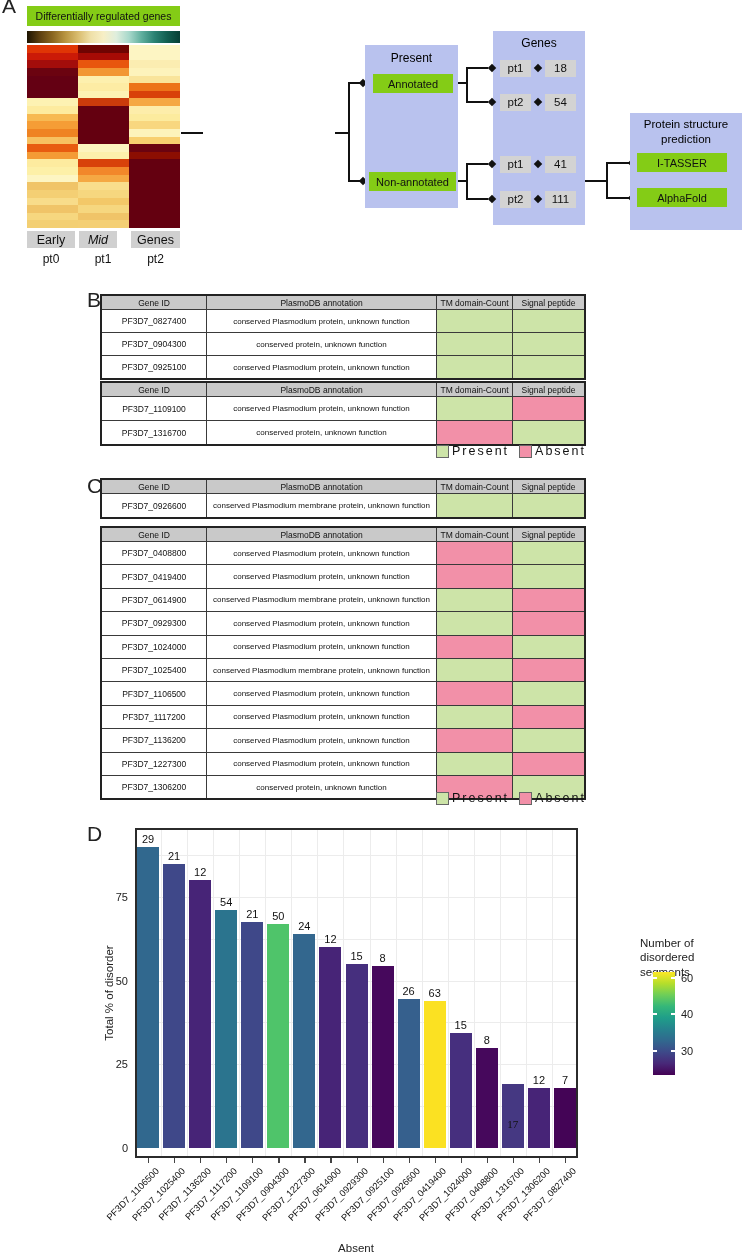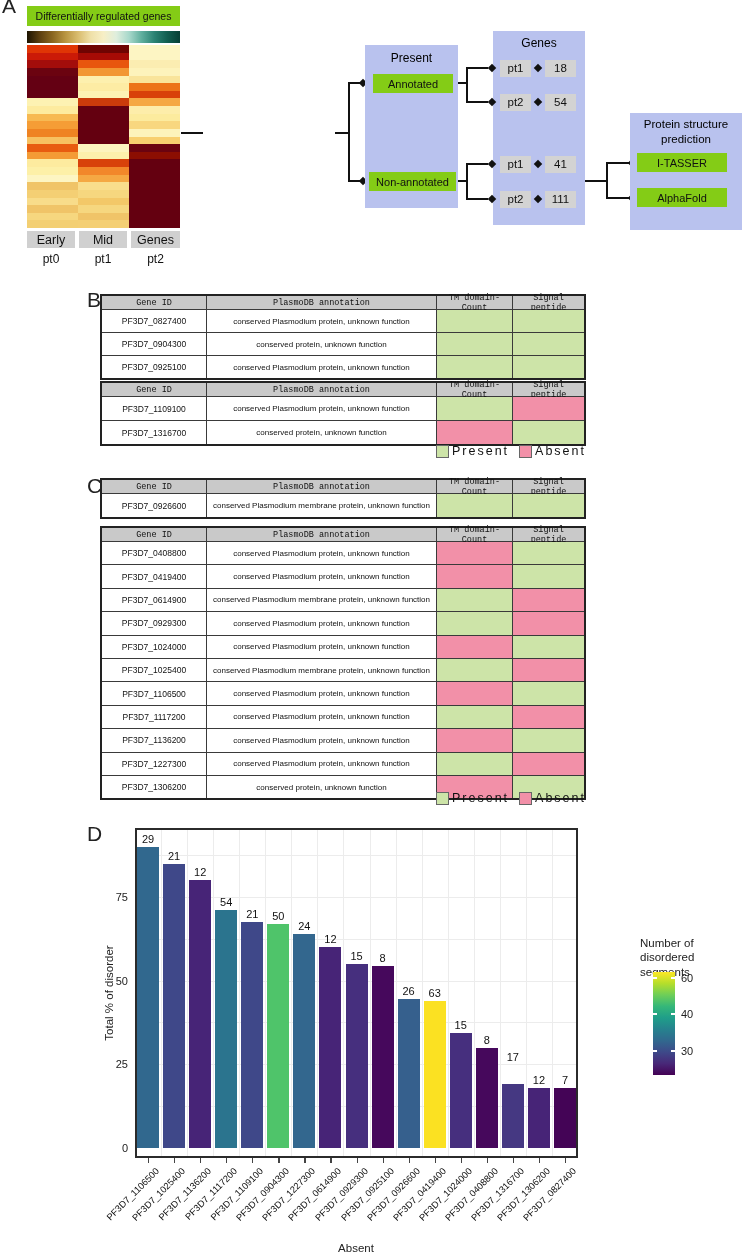--- a/index.html
+++ b/index.html
@@ -17,21 +17,21 @@
   .hm-cell{width:51px;}
   #hm-strip{position:absolute;left:27px;top:31px;width:153px;height:12px;}
   .stage-box{position:absolute;background:#d0d0d0;height:17px;display:flex;align-items:center;justify-content:center;font-size:12.5px;}
   .pt-label{position:absolute;text-align:center;font-size:12px;}
   .genes-row{position:absolute;display:flex;align-items:center;height:18px;}
   .genes-row .dia{width:6px;height:6px;background:#111;transform:rotate(45deg);flex:none;}
   .genes-row .gb{background:#d3d3d3;width:31px;height:17px;display:flex;align-items:center;justify-content:center;font-size:11.5px;flex:none;}
   
   .dtable{position:absolute;border:2px solid #222;}
   .trow{display:flex;border-top:1px solid #3a3a3a;}
-  .trow:first-child{border-top:none;font-family:Liberation Mono, monospace;}
+  .trow:first-child{border-top:none;}
   .tcell{border-left:1px solid #3a3a3a;display:flex;align-items:center;justify-content:center;text-align:center;box-sizing:border-box;}
   .tcell:first-child{border-left:none;}
   .hcell{background:#c9c9c9;font-size:8.5px;font-weight:500;}
   .idcell{font-size:8.5px;}
   .ancell{font-size:8px;}
   .legend{position:absolute;display:flex;align-items:center;gap:10px;font-size:12.5px;font-weight:500;letter-spacing:2px;}
   .legend .sw{width:11px;height:11px;border:1px solid #666;margin-right:3px;}
   .legend .item{display:flex;align-items:center;}
   
   #plot-frame{position:absolute;left:135px;top:828px;width:443px;height:330px;border:2px solid #2b2b2b;background:#fff;box-sizing:border-box;}
@@ -174,21 +174,21 @@
         <div class="hm-cell" style="background: rgb(100, 0, 16);"></div>
       </div>
       <div class="hm-row">
         <div class="hm-cell" style="background: rgb(243, 207, 115);"></div>
         <div class="hm-cell" style="background: rgb(244, 207, 116);"></div>
         <div class="hm-cell" style="background: rgb(100, 0, 16);"></div>
       </div>
     </div>
   <div id="hm-stages">
       <div class="stage-box" style="left: 27px; top: 231px; width: 48px;">Early</div>
-      <div class="stage-box" style="left: 79px; top: 231px; width: 48px;">Mid</div>
+      <div class="stage-box" style="left: 79px; top: 231px; width: 38px; font-style: italic;">Mid</div>
       <div class="stage-box" style="left: 131px; top: 231px; width: 49px;">Genes</div>
     </div>
   <div id="hm-pts">
       <div class="pt-label" style="left: 27px; top: 252px; width: 48px;">pt0</div>
       <div class="pt-label" style="left: 79px; top: 252px; width: 48px;">pt1</div>
       <div class="pt-label" style="left: 131px; top: 252px; width: 49px;">pt2</div>
     </div>
 
   <div class="line" style="left:181px;top:132px;width:22px;height:2px;"></div>
   <div class="line" style="left:335px;top:132px;width:14px;height:2px;"></div>
@@ -491,21 +491,21 @@
       <div class="xlab" style="left: 335.676px; top: 1166px;">PF3D7_0419400</div>
       <div class="bar" style="left: 449.735px; top: 1032.53px; width: 22px; height: 115.472px; background: rgb(70, 47, 126);"></div>
       <div class="bar-label" style="left: 447.735px; top: 1018.53px;">15</div>
       <div class="xtickmark" style="left: 460.735px; top: 1158px;"></div>
       <div class="xlab" style="left: 361.735px; top: 1166px;">PF3D7_1024000</div>
       <div class="bar" style="left: 475.794px; top: 1047.59px; width: 22px; height: 100.41px; background: rgb(70, 8, 92);"></div>
       <div class="bar-label" style="left: 473.794px; top: 1033.59px;">8</div>
       <div class="xtickmark" style="left: 486.794px; top: 1158px;"></div>
       <div class="xlab" style="left: 387.794px; top: 1166px;">PF3D7_0408800</div>
       <div class="bar" style="left: 501.853px; top: 1084.41px; width: 22px; height: 63.593px; background: rgb(69, 56, 130);"></div>
-      <div class="bar-label" style="left: 499.853px; top: 1051px;">17</div>
+      <div class="bar-label" style="left: 499.853px; top: 1118px; font-family: Liberation Serif, serif;">17</div>
       <div class="xtickmark" style="left: 512.853px; top: 1158px;"></div>
       <div class="xlab" style="left: 413.853px; top: 1166px;">PF3D7_1316700</div>
       <div class="bar" style="left: 527.912px; top: 1087.75px; width: 22px; height: 60.246px; background: rgb(71, 36, 119);"></div>
       <div class="bar-label" style="left: 525.912px; top: 1073.75px;">12</div>
       <div class="xtickmark" style="left: 538.912px; top: 1158px;"></div>
       <div class="xlab" style="left: 439.912px; top: 1166px;">PF3D7_1306200</div>
       <div class="bar" style="left: 553.971px; top: 1087.75px; width: 22px; height: 60.246px; background: rgb(68, 4, 86);"></div>
       <div class="bar-label" style="left: 551.971px; top: 1073.75px;">7</div>
       <div class="xtickmark" style="left: 564.971px; top: 1158px;"></div>
       <div class="xlab" style="left: 465.971px; top: 1166px;">PF3D7_0827400</div>

